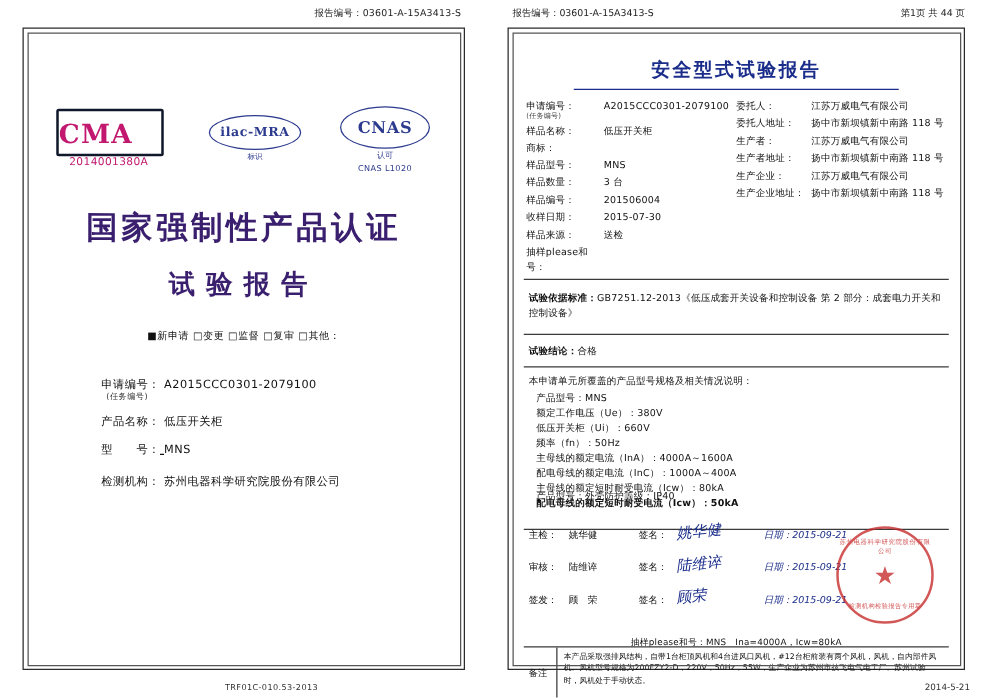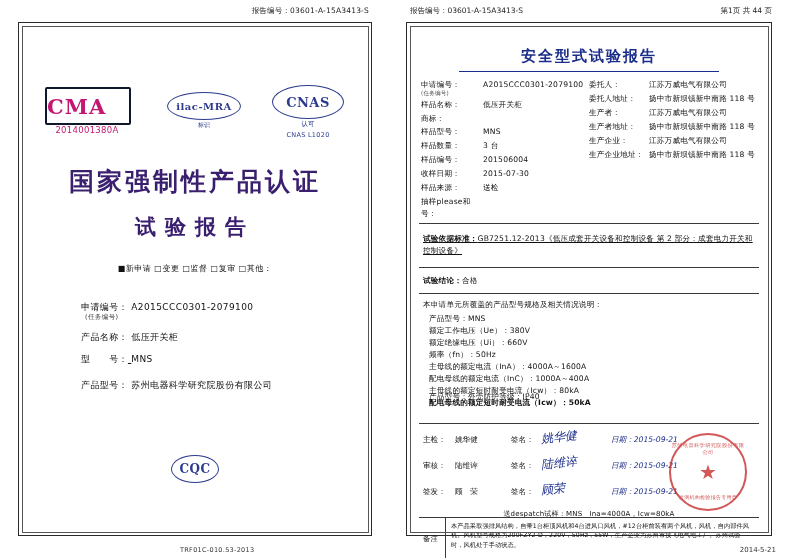--- a/index.html
+++ b/index.html
@@ -132,21 +132,21 @@
   .info-row .v{flex:1;letter-spacing:.2px;}
   .info-col.right .info-row .k{width:60px;flex:0 0 60px;}
   .k-sub{font-size:5.6px;color:#444;display:block;line-height:1;}
 
   .r-divider{position:absolute;left:12px;width:340px;height:1px;background:#3a3a3a;}
 
   .r-block{position:absolute;left:16px;width:332px;font-size:7.6px;color:#111;line-height:1.6;letter-spacing:.2px;}
   .r-block .ttl{font-weight:bold;}
   .r-ind{padding-left:6px;}
 
-  .sig-area{position:absolute;left:12px;top:396px;width:340px;height:86px;margin-top:12px;}
+  .sig-area{position:absolute;left:12px;top:396px;width:340px;height:86px;}
   .sig-row{position:relative;height:26px;font-size:7.6px;color:#111;}
   .sig-row .lab{position:absolute;left:4px;top:4px;}
   .sig-row .nm{position:absolute;left:36px;top:4px;}
   .sig-row .sg{position:absolute;left:92px;top:4px;}
   .sig-row .hand{
     position:absolute;left:122px;top:-2px;font-size:12px;color:#1b2d8a;
     font-family:"DejaVu Serif","Liberation Serif",serif;font-style:italic;
     transform:rotate(-6deg);
   }
   .sig-row .dt{position:absolute;left:192px;top:4px;color:#1b2d8a;font-style:italic;}
@@ -230,27 +230,24 @@
         <span class="lab">产品名称：</span>
         <span class="val">低压开关柜</span>
       </div>
 
       <div class="lfield" style="left:62px;top:330px;text-decoration:underline;">
         <span class="lab">型　　号：</span>
         <span class="val">MNS</span>
       </div>
 
       <div class="lfield" style="left:62px;top:356px;">
-        <span class="lab">产品型号：</span>
+        <span class="lab">检测机构：</span>
         <span class="val">苏州电器科学研究院股份有限公司</span>
       </div>
 
-      <div class="cqc">
-        <div class="cqc-oval">CQC</div>
-      </div>
 
     </div>
   </div>
 
   <div class="right-sheet">
 
     <div class="r-head">
       <span class="rno">报告编号：03601-A-15A3413-S</span>
       <span class="rpg">第1页 共 44 页</span>
     </div>
@@ -328,37 +325,37 @@
           <div class="info-row">
             <span class="k">生产企业地址：</span>
             <span class="v">扬中市新坝镇新中南路 118 号</span>
           </div>
         </div>
 
       </div>
 
       <div class="r-divider" style="top:200px;"></div>
 
-      <div class="r-block" style="top:210px;text-decoration:underline;">
+      <div class="r-block" style="top:210px;">
         <span class="ttl">试验依据标准：</span><span>GB7251.12-2013《低压成套开关设备和控制设备 第 2 部分：成套电力开关和控制设备》</span>
       </div>
 
       <div class="r-divider" style="top:244px;"></div>
 
       <div class="r-block" style="top:252px;">
         <span class="ttl">试验结论：</span><span>合格</span>
       </div>
 
       <div class="r-divider" style="top:270px;"></div>
 
       <div class="r-block" style="top:276px;">本申请单元所覆盖的产品型号规格及相关情况说明：</div>
 
       <div class="r-block r-ind" style="top:290px;">产品型号：MNS</div>
       <div class="r-block r-ind" style="top:302px;">额定工作电压（Ue）：380V</div>
-      <div class="r-block r-ind" style="top:314px;">额定绝缘电压（Ui）：660V</div>
+      <div class="r-block r-ind" style="top:314px;">低压开关柜（Ui）：660V</div>
       <div class="r-block r-ind" style="top:326px;">频率（fn）：50Hz</div>
       <div class="r-block r-ind" style="top:338px;">主母线的额定电流（InA）：4000A～1600A</div>
       <div class="r-block r-ind" style="top:350px;">配电母线的额定电流（InC）：1000A～400A</div>
       <div class="r-block r-ind" style="top:362px;">主母线的额定短时耐受电流（Icw）：80kA</div>
       <div class="r-block r-ind" style="top:374px;font-weight:bold;">配电母线的额定短时耐受电流（Icw）：50kA</div>
       <div class="r-block r-ind" style="top:368px;">产品型号：外壳防护等级：IP40</div>
 
       <div class="r-divider" style="top:400px;"></div>
 
       <div class="sig-area">
@@ -388,21 +385,21 @@
         </div>
 
         <div class="stamp">
           <div class="arc-top">苏州电器科学研究院股份有限公司</div>
           <div class="star">★</div>
           <div class="arc-bot">检测机构检验报告专用章</div>
         </div>
 
       </div>
 
-      <div class="rated-line">送despatch试样：MNS　Inа=4000A，Icw=80kA</div>
+      <div class="rated-line">抽样please和号：MNS　Inа=4000A，Icw=80kA</div>
 
       <div class="note-box">
         <div class="note-sep"></div>
         <div class="note-lab">备注</div>
         <div class="note-txt">本产品采取强排风结构，自带1台柜顶风机和4台进风口风机，#12台柜前装有两个风机，风机，自内部件风机。风机型号规格为200FZY2-D，220V，50Hz，55W，生产企业为苏州市技飞电气电工厂。苏州试验时，风机处于手动状态。</div>
       </div>
 
     </div>
   </div>
 

